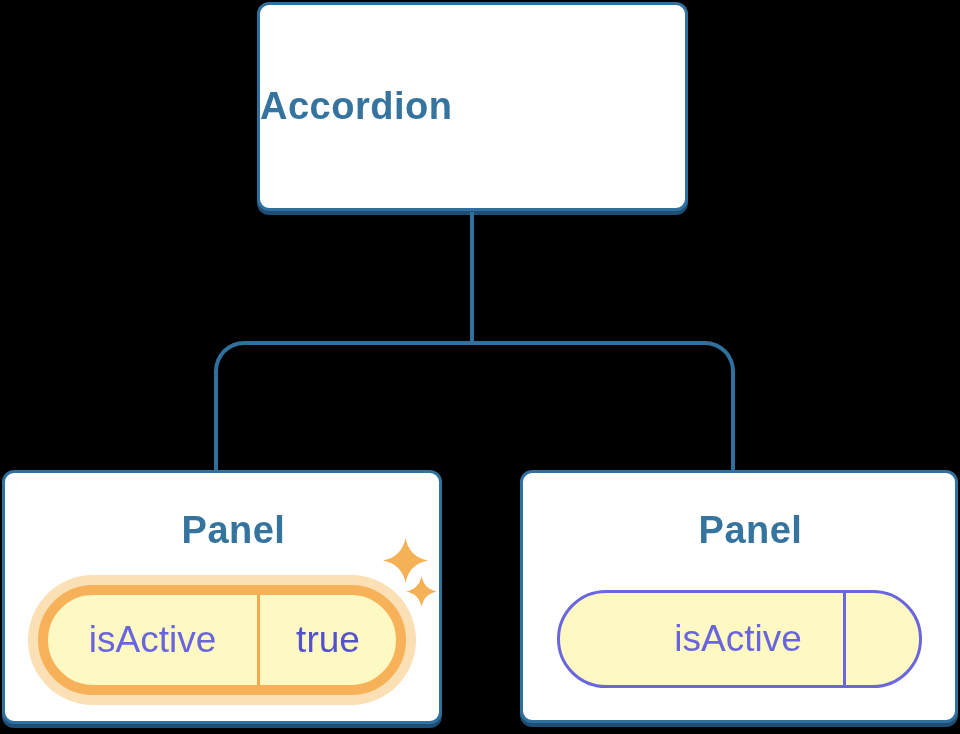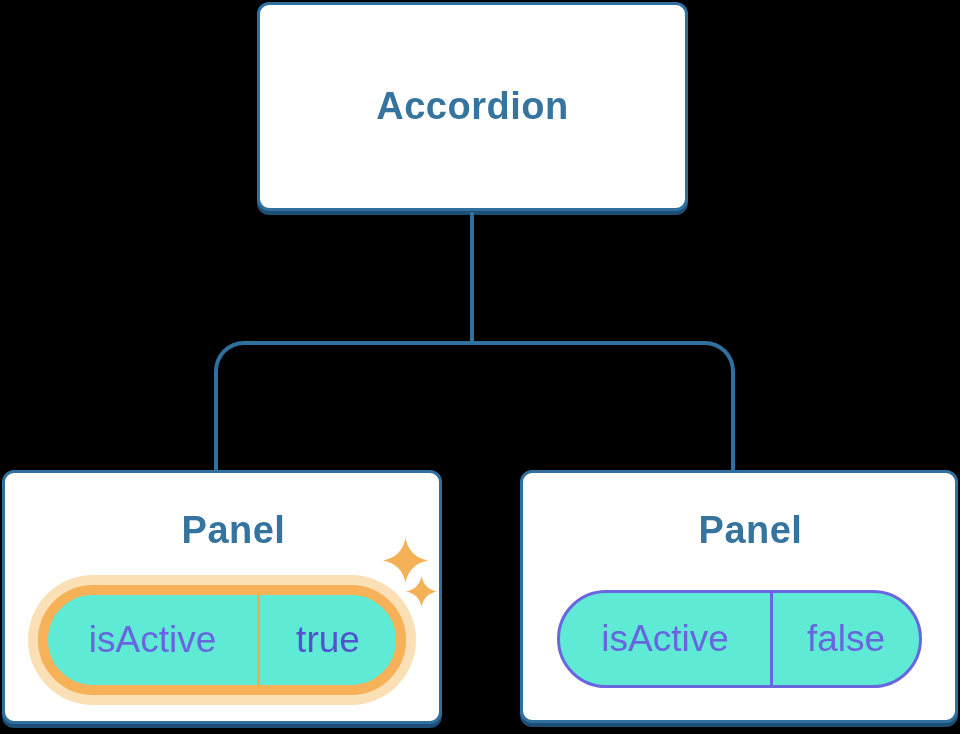--- a/index.html
+++ b/index.html
@@ -33,21 +33,21 @@
   .node {
     position: absolute;
     background: var(--node-fill);
     border: 3px solid var(--node-border);
     border-radius: 12px;
     box-shadow: 0 4px 0 0 var(--node-shadow);
   }
   .node-accordion {
     left: 257px; top: 2px;
     width: 431px; height: 209px;
-    display: flex; align-items: center; justify-content: center;
+    display: flex; align-items: center; justify-content: flex-start;
   }
   .node-label {
     color: var(--node-text);
     font-size: 38px;
     font-weight: 600;
     letter-spacing: 0.5px;
   }
   .node-panel-left  { left: 2px;   top: 470px; width: 440px; height: 254px; }
   .node-panel-right { left: 520px; top: 470px; width: 438px; height: 253px; }
   .panel-title {
@@ -73,21 +73,21 @@
     border: 4px solid var(--connector);
     border-bottom: none;
     border-radius: 30px 30px 0 0;
   }
 
   
   .pill {
     position: absolute;
     display: flex;
     align-items: stretch;
-    background: #5eead4;
+    background: #fef9c3;
     border-radius: 999px;
     justify-content: center;
   }
   .pill-active {
     left: 33px; top: 112px;
     width: 368px; height: 110px;
     border: 10px solid var(--active-ring);
     box-shadow: 0 0 0 10px var(--active-halo);
   }
   .pill-inactive {
@@ -146,17 +146,16 @@
     <svg viewBox="0 0 100 100" aria-hidden="true">
       <path d="M50 0 Q58 42 100 50 Q58 58 50 100 Q42 58 0 50 Q42 42 50 0 Z"></path>
     </svg>
   </span>
 
   <div class="node node-panel-right">
     <div class="panel-title">Panel</div>
     <div class="pill pill-inactive">
       <span class="pill-seg pill-seg-name">isActive</span>
       <span class="pill-divider"></span>
-      <span class="pill-seg pill-seg-value">false</span>
     </div>
   </div>
 
 </div>
 
 </body></html>

